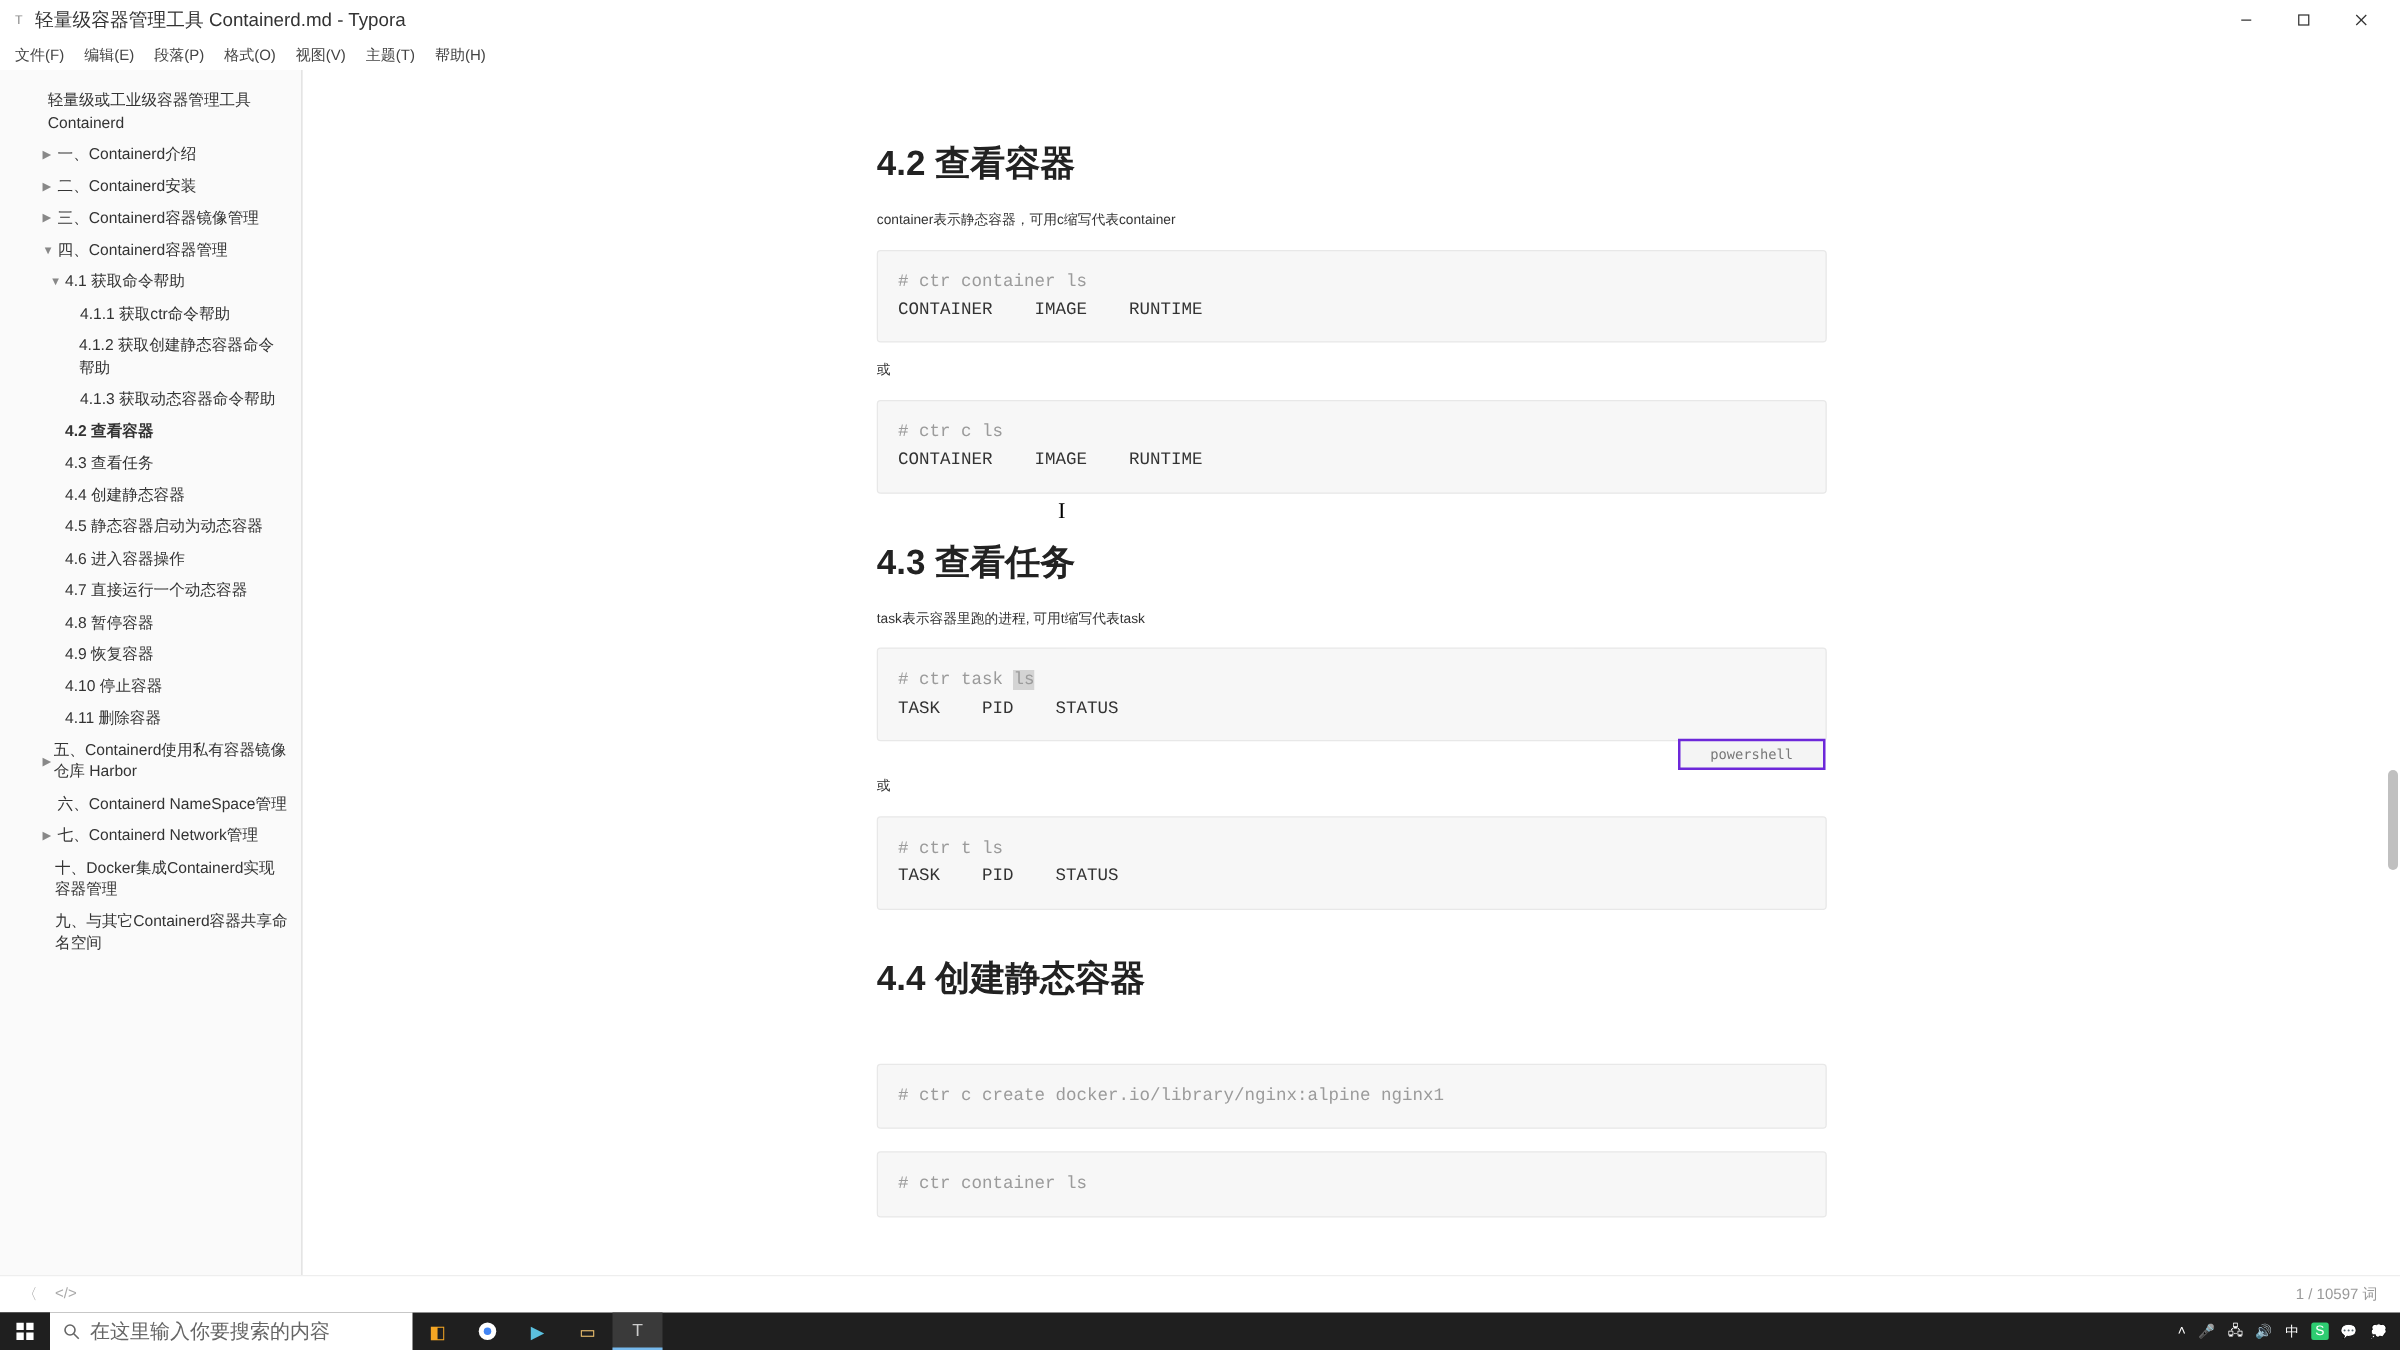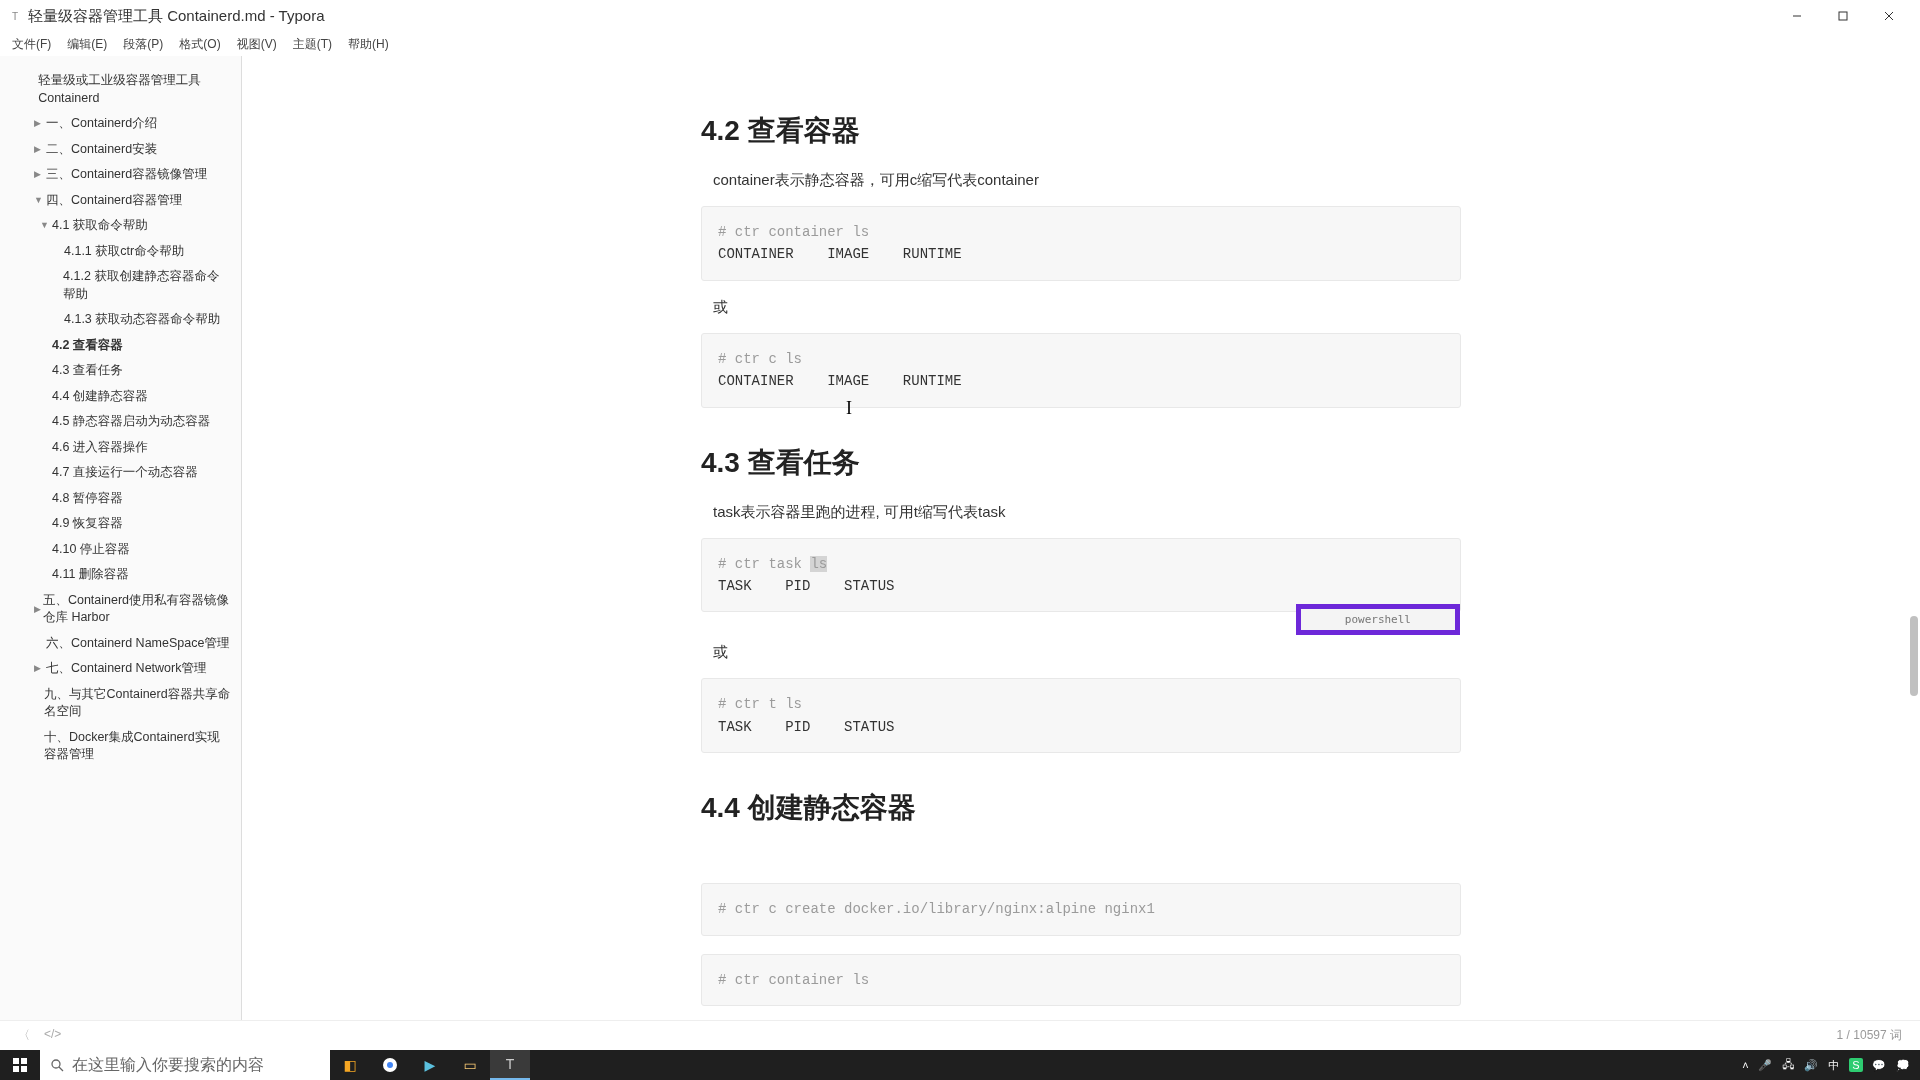--- a/index.html
+++ b/index.html
@@ -31,25 +31,25 @@
 .outline-item.lvl3 { padding-left: 36px; }
 .outline-item.lvl4 { padding-left: 48px; }
 .outline-item.bold { font-weight: bold; }
 .outline-caret { width: 12px; font-size: 9px; color: #888; }
 .outline-caret.hidden { visibility: hidden; }
 
 
 .content-wrapper { flex: 1; overflow-y: auto; position: relative; }
 .content { max-width: 760px; margin: 0 auto; padding: 20px 0 60px; }
 h2.section { font-size: 28px; font-weight: bold; color: #222; margin: 36px 0 18px; }
-p.para { font-size: 15px; color: #333; margin: 14px 12px; line-height: 1.6; }
+p.para { font-size: 11px; color: #333; margin: 14px 0; line-height: 1.6; }
 pre.code { background: #f7f7f7; border: 1px solid #e8e8e8; border-radius: 3px; padding: 14px 16px; font-family: Consolas, "Courier New", monospace; font-size: 14px; line-height: 1.6; color: #333; margin: 12px 0; position: relative; white-space: pre; }
 .comment { color: #9b9b9b; }
 .hl { background: #d4d4d4; }
-.lang-tag { position: absolute; right: 0; bottom: -24px; background: #f4f4f4; border: 5px solid #6d28d9; padding: 2px 44px; font-size: 11px; font-family: Consolas, monospace; color: #777; }
+.lang-tag { position: absolute; right: 0; bottom: -24px; background: #f4f4f4; border: 2px solid #6d28d9; padding: 2px 24px; font-size: 11px; font-family: Consolas, monospace; color: #777; }
 .cursor-caret { position: absolute; font-family: serif; font-size: 18px; color: #000; }
 
 
 .scrollbar { position: absolute; right: 2px; top: 560px; width: 8px; height: 80px; background: #c0c0c0; border-radius: 4px; }
 
 
 .bottombar { height: 30px; display: flex; align-items: center; justify-content: space-between; padding: 0 18px; font-size: 12px; color: #888; border-top: 1px solid #eee; background: #fff; }
 .bottombar-left { display: flex; gap: 14px; color: #aaa; }
 .bottombar-right { color: #999; }
 
@@ -188,25 +188,25 @@
           <div class="outline-item lvl2">
             <span class="outline-caret hidden">▶</span>
             <span>六、Containerd NameSpace管理</span>
           </div>
           <div class="outline-item lvl2">
             <span class="outline-caret">▶</span>
             <span>七、Containerd Network管理</span>
           </div>
           <div class="outline-item lvl2">
             <span class="outline-caret hidden">▶</span>
+            <span>十、Docker集成Containerd实现容器管理</span>
+          </div>
+          <div class="outline-item lvl2">
+            <span class="outline-caret hidden">▶</span>
             <span>九、与其它Containerd容器共享命名空间</span>
-          </div>
-          <div class="outline-item lvl2">
-            <span class="outline-caret hidden">▶</span>
-            <span>十、Docker集成Containerd实现容器管理</span>
           </div>
         </div>
     </div>
   </div>
 
   <div class="content-wrapper">
     <div class="scrollbar"></div>
     <div class="content">
 
       <h2 class="section">4.2 查看容器</h2>

